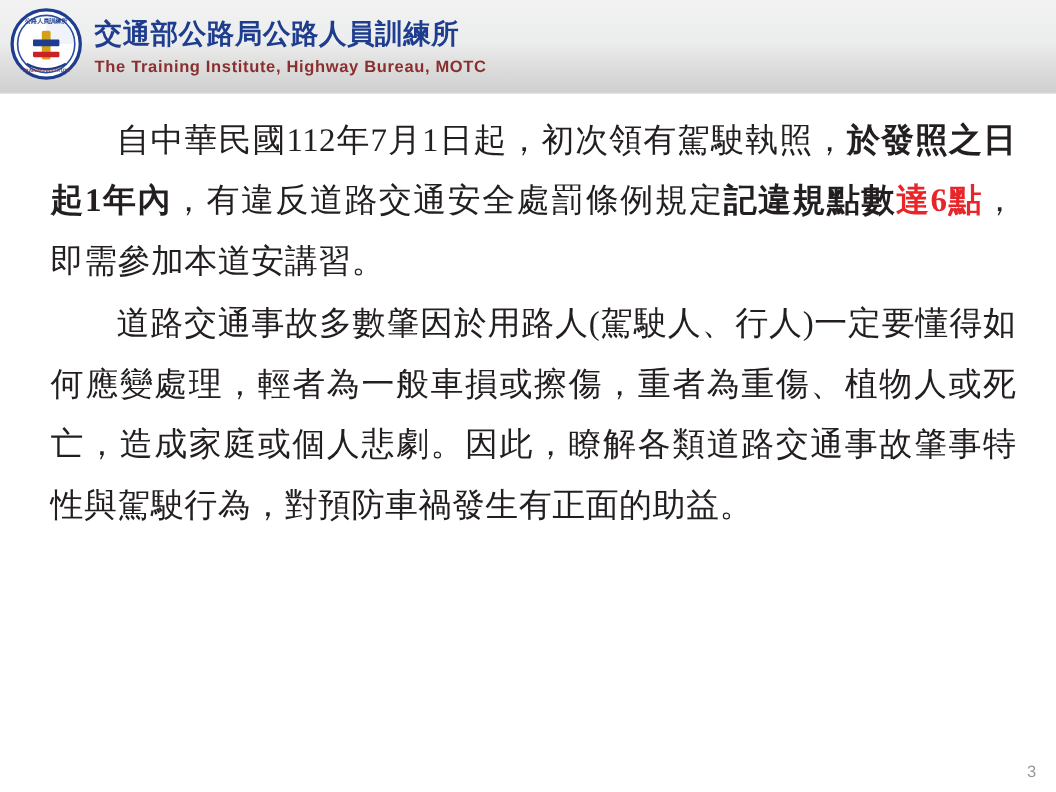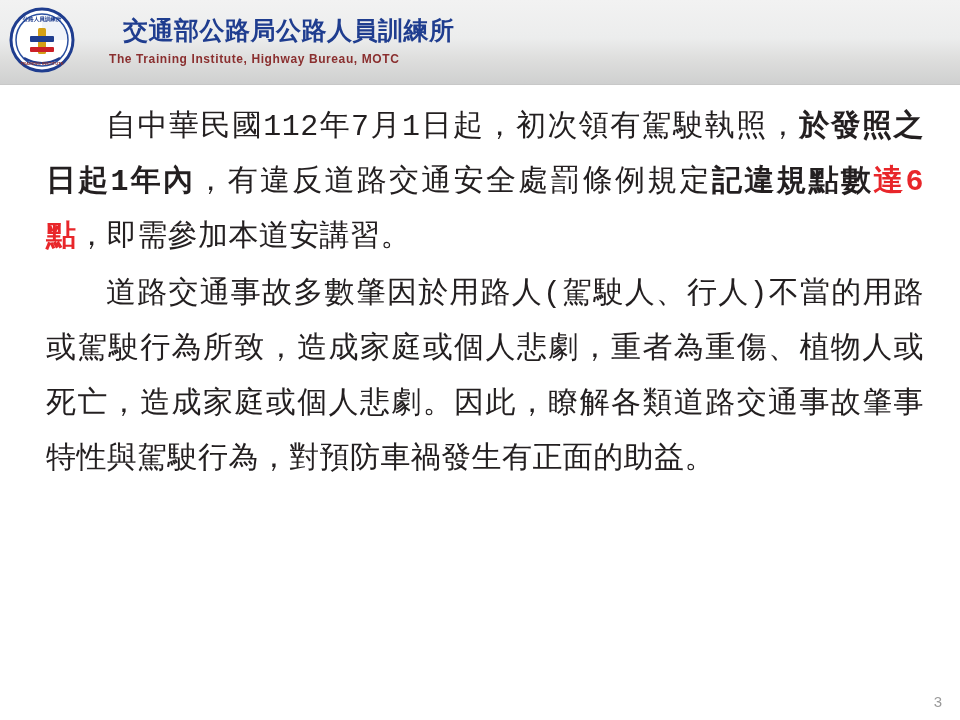--- a/index.html
+++ b/index.html
@@ -49,43 +49,41 @@
     top: 16px;
   }
   .title-zh {
     font-family: "DejaVu Sans", "Liberation Sans", sans-serif;
     font-size: 25px;
     font-weight: bold;
     color: #1f3d8f;
     letter-spacing: 0.5px;
     line-height: 1.2;
     white-space: nowrap;
-    margin-left: 37px;
   }
   .title-en {
     margin-top: 6px;
     font-family: "Liberation Sans", sans-serif;
-    font-size: 12px;
+    font-size: 15px;
     font-weight: bold;
     color: #8a2f2f;
     letter-spacing: 0.6px;
     white-space: nowrap;
-    margin-left: 23px;
   }
 
   
   .content {
     position: absolute;
     left: 46px;
     top: 100px;
     width: 878px;
   }
 
   .para {
-    font-family: Liberation Mono, monospace;
+    font-family: Liberation Serif, serif;
     font-size: 30px;
     line-height: 55px;
     color: #231f20;
     text-align: justify;
     text-justify: inter-character;
     text-indent: 60px;
     margin: 0 0 2px 0;
     letter-spacing: 0.4px;
   }
   .para b {
@@ -134,19 +132,19 @@
       <div class="title-en">The Training Institute, Highway Bureau, MOTC</div>
     </div>
   </div>
 
   <div class="content">
 
     <p class="para">
       <span>自中華民國112年7月1日起，初次領有駕駛執照，</span><b>於發照之日起1年內</b><span>，有違反道路交通安全處罰條例規定</span><b>記違規點數</b><span class="red">達6點</span><span>，即需參加本道安講習。</span>
     </p>
 
-    <p class="para">道路交通事故多數肇因於用路人(駕駛人、行人)不當的用路或駕駛行為所致，造成家庭或個人悲劇，重者為重傷、植物人或死亡，造成家庭或個人悲劇。因此，瞭解各類道路交通事故肇事特性與駕駛行為，對預防車禍發生有正面的助益。</p>
+    <p class="para">道路交通事故多數肇因於用路人(駕駛人、行人)一定要懂得如何應變處理，輕者為一般車損或擦傷，重者為重傷、植物人或死亡，造成家庭或個人悲劇。因此，瞭解各類道路交通事故肇事特性與駕駛行為，對預防車禍發生有正面的助益。</p>
 
   </div>
 
   <div class="page-number">3</div>
 
 </div>
 
 </body></html>

